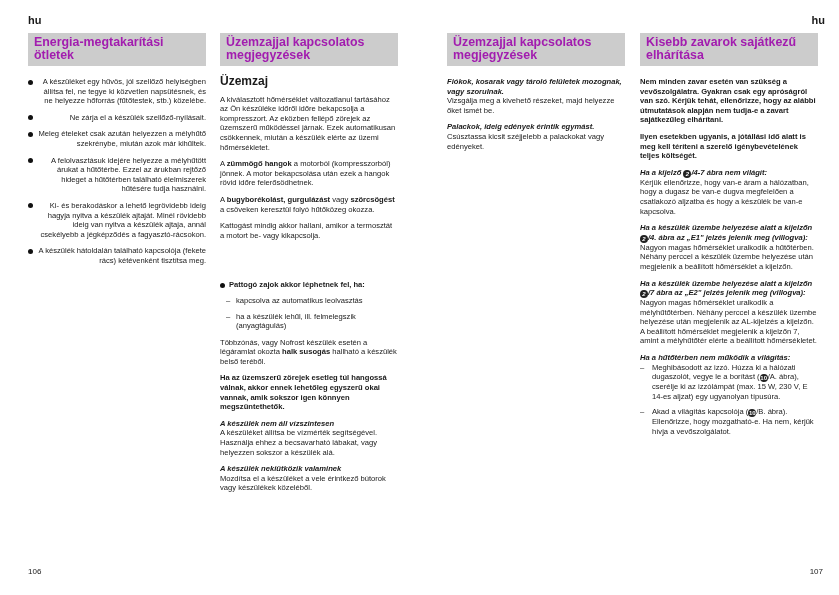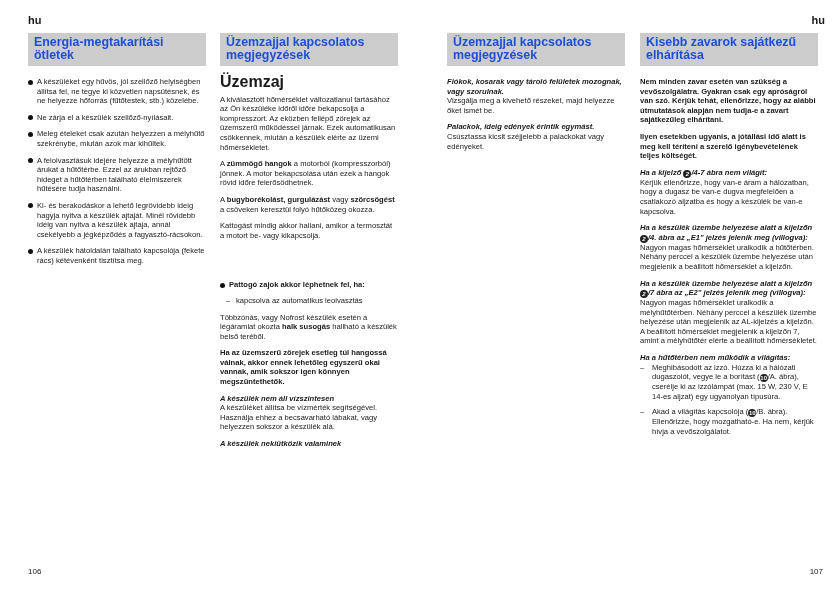--- a/index.html
+++ b/index.html
@@ -10,27 +10,27 @@
   .lang { position: absolute; top: 14px; font-size: 11px; font-weight: bold; }
   .lang.left { left: 28px; }
   .lang.right { right: 14px; }
   .col { position: absolute; top: 33px; width: 178px; font-size: 7.6px; line-height: 9.6px; }
   .col1 { left: 28px; }
   .col2 { left: 220px; }
   .col3 { left: 447px; }
   .col4 { left: 640px; }
   .heading {
     background: #cccccc; font-weight: bold; font-size: 12.4px; line-height: 12.5px;
-    padding: 3px 6px 5px 6px; margin-bottom: 11px; color: #1d4ed8;
+    padding: 3px 6px 5px 6px; margin-bottom: 11px; color: #a21caf;
   }
-  .subhead { font-weight: bold; font-size: 16px; margin: 2px 0 8px 0; }
+  .subhead { font-weight: bold; font-size: 12px; margin: 2px 0 8px 0; }
   p { margin: 0 0 7px 0; }
   b { font-weight: bold; }
   ul.bullets { list-style: none; margin: 0; padding: 0; }
-  ul.bullets li { position: relative; padding-left: 9px; margin-bottom: 7px; }
+  ul.bullets li { position: relative; padding-left: 9px; margin-bottom: 7px; text-align: right; }
   ul.bullets li::before {
     content: ""; position: absolute; left: 0; top: 2.5px; width: 5px; height: 5px;
     border-radius: 50%; background: #111;
   }
   .dash-list { list-style: none; margin: 0 0 7px 0; padding: 0; }
   .dash-list li { position: relative; padding-left: 16px; margin-bottom: 6px; }
   .dash-list li::before { content: "–"; position: absolute; left: 6px; top: 0; }
   .dash-list.wide li { padding-left: 12px; }
   .dash-list.wide li::before { left: 0; }
   .bullet-bold { position: relative; padding-left: 9px; font-weight: bold; margin-bottom: 6px; margin-top: 40px; }
@@ -69,29 +69,31 @@
 <div class="col col2">
   <div class="heading">Üzemzajjal kapcsolatos megjegyzések</div>
   <div class="subhead">Üzemzaj</div>
   <p>A kiválasztott hőmérséklet változatlanul tartásához az Ön készüléke időről időre bekapcsolja a kompresszort. Az eközben fellépő zörejek az üzemszerű működéssel járnak. Ezek automatikusan csökkennek, miután a készülék elérte az üzemi hőmérsékletet.</p>
   <p><span>A </span><b>zümmögő hangok</b><span> a motorból (kompresszorból) jönnek. A motor bekapcsolása után ezek a hangok rövid időre felerősödhetnek.</span></p>
   <p><span>A </span><b>bugyborékolást, gurgulázást</b><span> vagy </span><b>szörcsögést</b><span> a csöveken keresztül folyó hűtőközeg okozza.</span></p>
   <p>Kattogást mindig akkor hallani, amikor a termosztát a motort be- vagy kikapcsolja.</p>
   <div class="bullet-bold">Pattogó zajok akkor léphetnek fel, ha:</div>
   <ul class="dash-list">
     <li>kapcsolva az automatikus leolvasztás</li>
+    <li>ha a készülék lehűl, ill. felmelegszik (anyagtágulás)</li>
   </ul>
   <p><span>Többzónás, vagy Nofrost készülék esetén a légáramlat okozta </span><b>halk susogás</b><span> hallható a készülék belső teréből.</span></p>
   <p><b>Ha az üzemszerű zörejek esetleg túl hangossá válnak, akkor ennek lehetőleg egyszerű okai vannak, amik sokszor igen könnyen megszüntethetők.</b></p>
   <p>
     <span class="block-title">A készülék nem áll vízszintesen</span><br>
     <span>A készüléket állítsa be vízmérték segítségével. Használja ehhez a becsavarható lábakat, vagy helyezzen sokszor a készülék alá.</span>
   </p>
   <p>
     <span class="block-title">A készülék nekiütközik valaminek</span><br>
+    <span>Mozdítsa el a készüléket a vele érintkező bútorok vagy készülékek közeléből.</span>
   </p>
 </div>
 
 <div class="col col3">
   <div class="heading">Üzemzajjal kapcsolatos megjegyzések</div>
   <p>
     <span class="block-title">Fiókok, kosarak vagy tároló felületek mozognak, vagy szorulnak.</span><br>
     <span>Vizsgálja meg a kivehető részeket, majd helyezze őket ismét be.</span>
   </p>
   <p>

